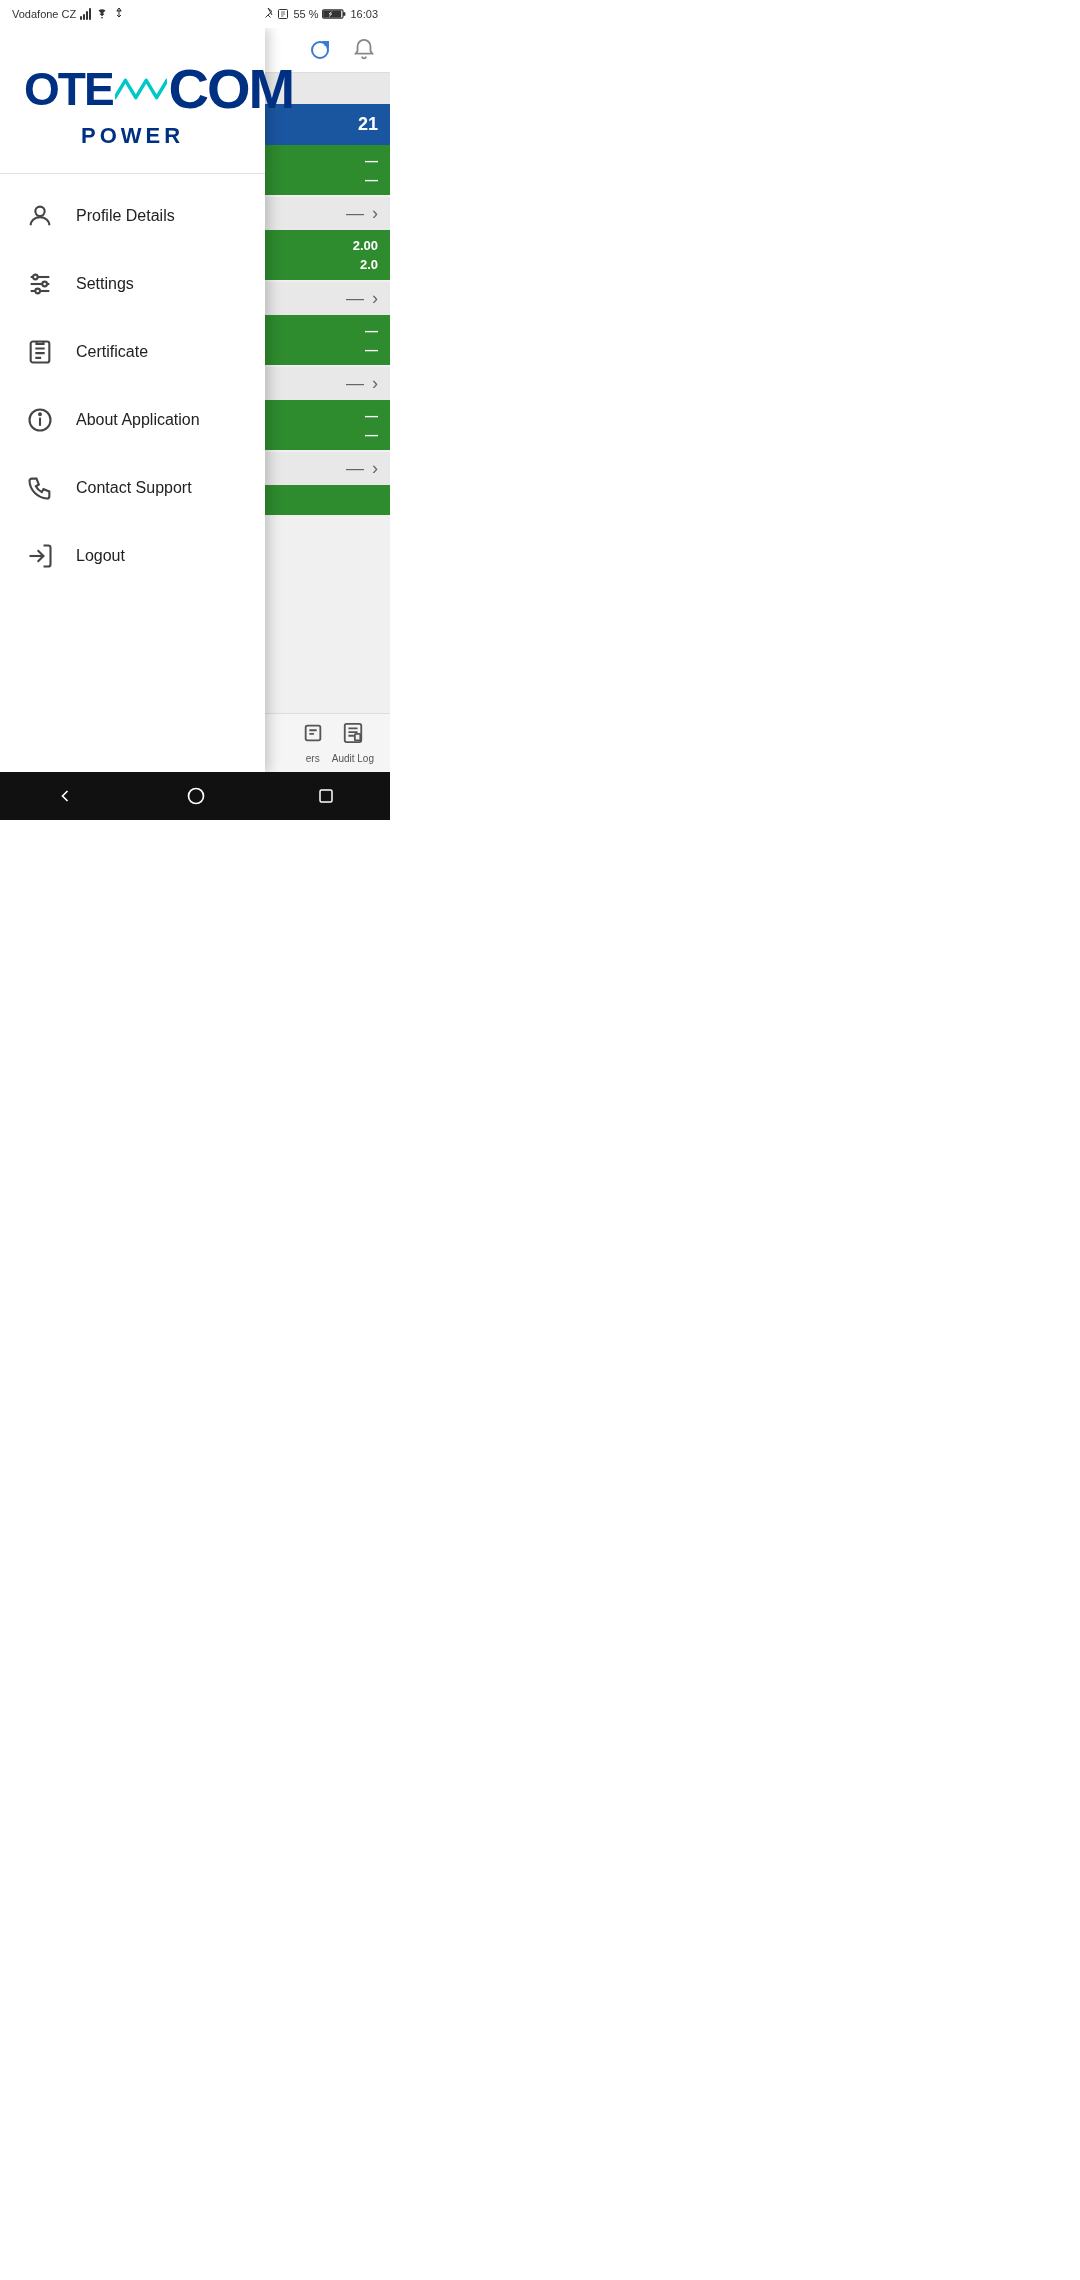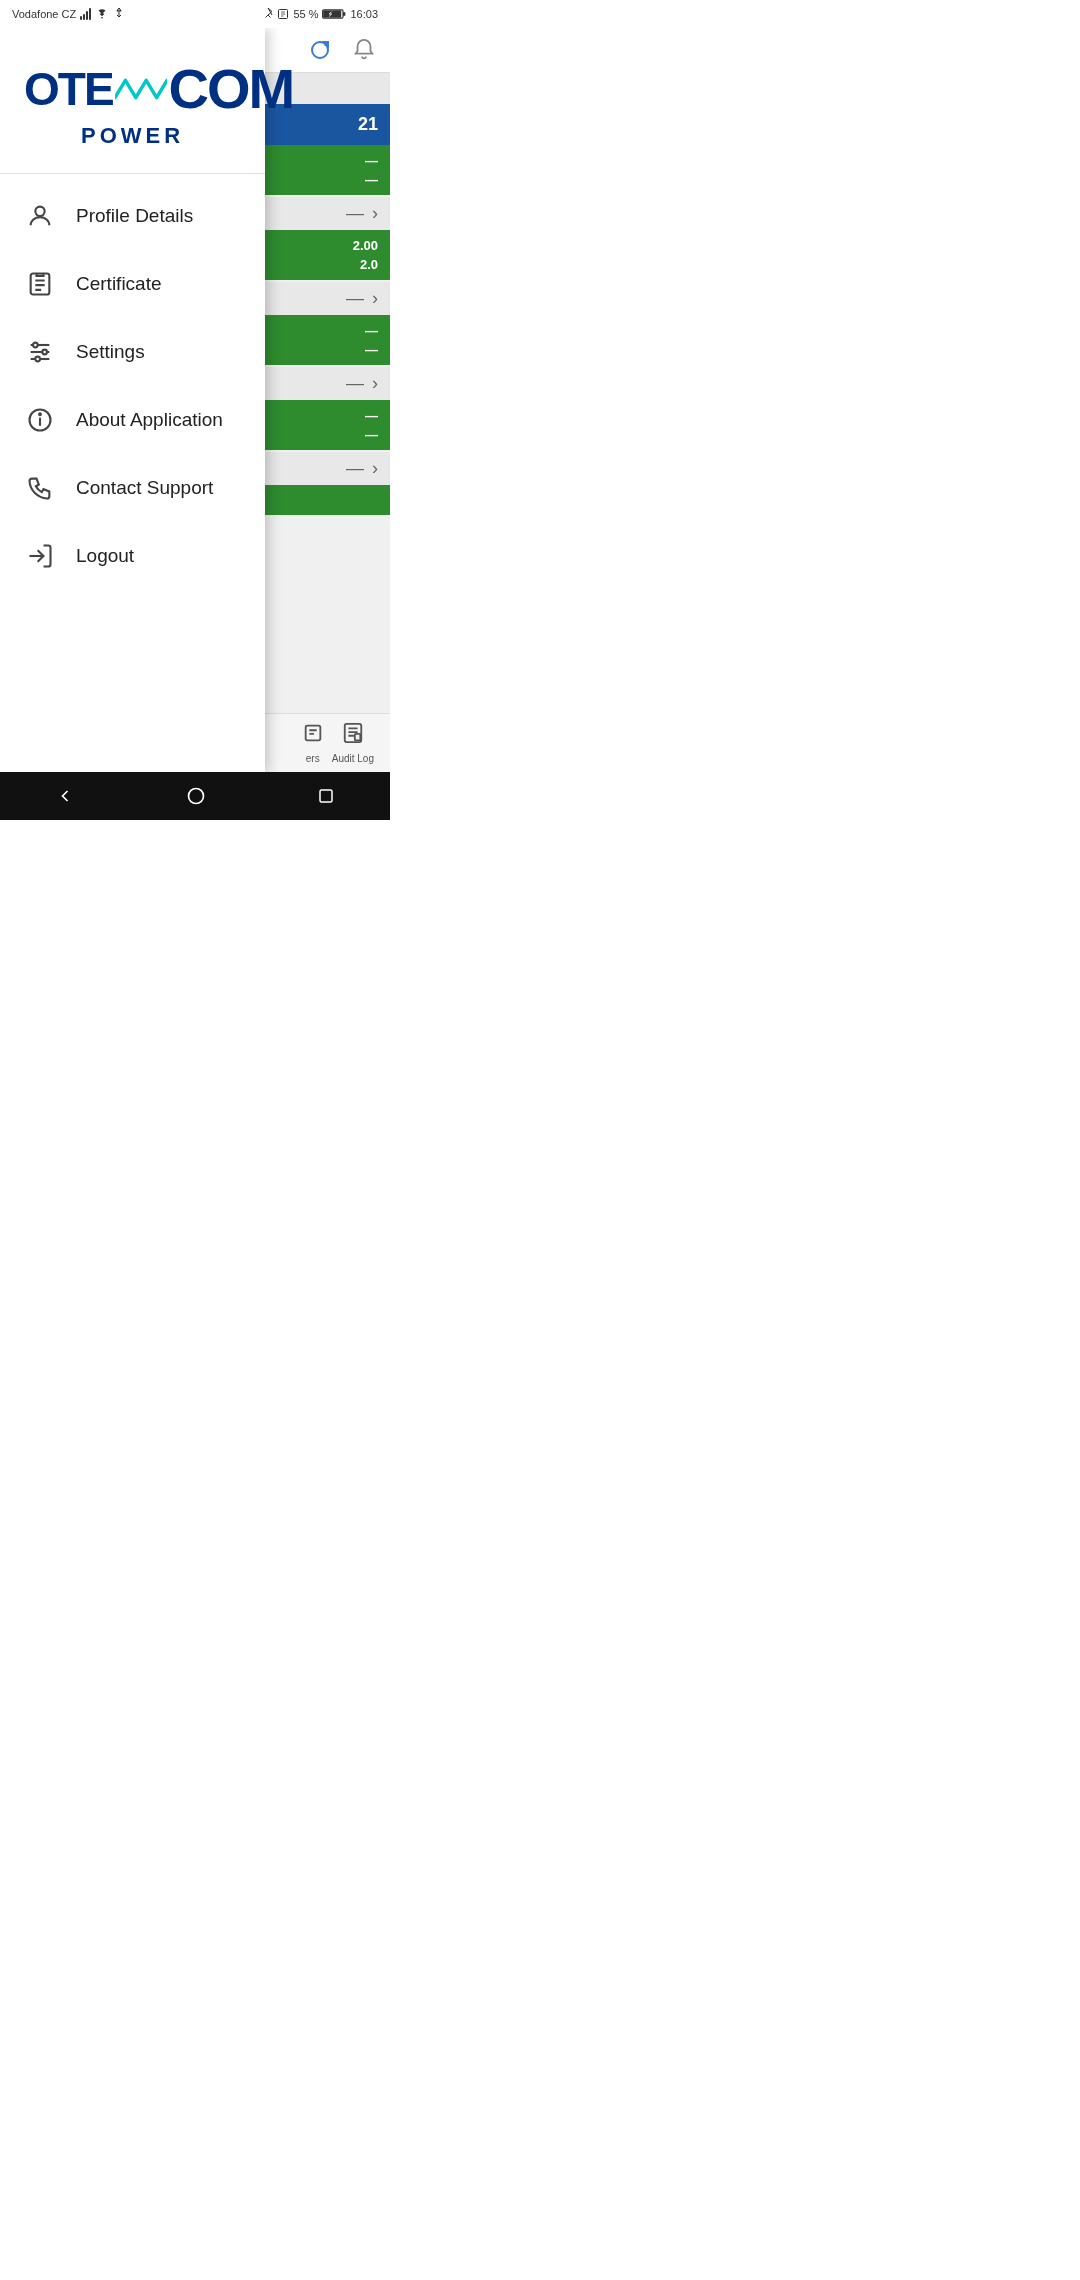--- a/index.html
+++ b/index.html
@@ -267,21 +267,21 @@
       color: #444;
       flex-shrink: 0;
     }
 
     .menu-icon svg {
       width: 28px;
       height: 28px;
     }
 
     .menu-label {
-      font-size: 19px;
+      font-size: 16px;
       color: #222;
       font-weight: 400;
     }
 
     
     .system-nav {
       position: absolute;
       bottom: 0;
       left: 0;
       width: 100%;
@@ -495,50 +495,50 @@
     <ul class="menu-list">
 
       <li class="menu-item">
         <div class="menu-icon">
           <svg viewBox="0 0 24 24" fill="none" stroke="#444" stroke-width="1.8">
             <circle cx="12" cy="8" r="4"></circle>
             <path d="M4 20c0-4 3.6-7 8-7s8 3 8 7"></path>
           </svg>
         </div>
         <span class="menu-label">Profile Details</span>
-      </li>
-
-      <li class="menu-item">
-        <div class="menu-icon">
-          <svg viewBox="0 0 24 24" fill="none" stroke="#444" stroke-width="1.8">
-            <rect x="4" y="3" width="16" height="18" rx="2"></rect>
-            <path d="M9 3v2h6V3"></path>
-            <path d="M8 9h8M8 13h8M8 17h5"></path>
-          </svg>
-        </div>
-        <span class="menu-label">Certificate</span>
       </li>
 
       <li class="menu-item">
         <div class="menu-icon">
           <svg viewBox="0 0 24 24" fill="none" stroke="#444" stroke-width="1.8">
             <line x1="4" y1="6" x2="20" y2="6"></line>
             <line x1="4" y1="12" x2="20" y2="12"></line>
             <line x1="4" y1="18" x2="20" y2="18"></line>
             <circle cx="8" cy="6" r="2" fill="#fff" stroke="#444"></circle>
             <circle cx="16" cy="12" r="2" fill="#fff" stroke="#444"></circle>
             <circle cx="10" cy="18" r="2" fill="#fff" stroke="#444"></circle>
           </svg>
         </div>
         <span class="menu-label">Settings</span>
       </li>
 
       <li class="menu-item">
         <div class="menu-icon">
           <svg viewBox="0 0 24 24" fill="none" stroke="#444" stroke-width="1.8">
+            <rect x="4" y="3" width="16" height="18" rx="2"></rect>
+            <path d="M9 3v2h6V3"></path>
+            <path d="M8 9h8M8 13h8M8 17h5"></path>
+          </svg>
+        </div>
+        <span class="menu-label">Certificate</span>
+      </li>
+
+      <li class="menu-item">
+        <div class="menu-icon">
+          <svg viewBox="0 0 24 24" fill="none" stroke="#444" stroke-width="1.8">
             <circle cx="12" cy="12" r="9"></circle>
             <line x1="12" y1="10" x2="12" y2="17"></line>
             <circle cx="12" cy="7" r="0.8" fill="#444"></circle>
           </svg>
         </div>
         <span class="menu-label">About Application</span>
       </li>
 
       <li class="menu-item">
         <div class="menu-icon">

